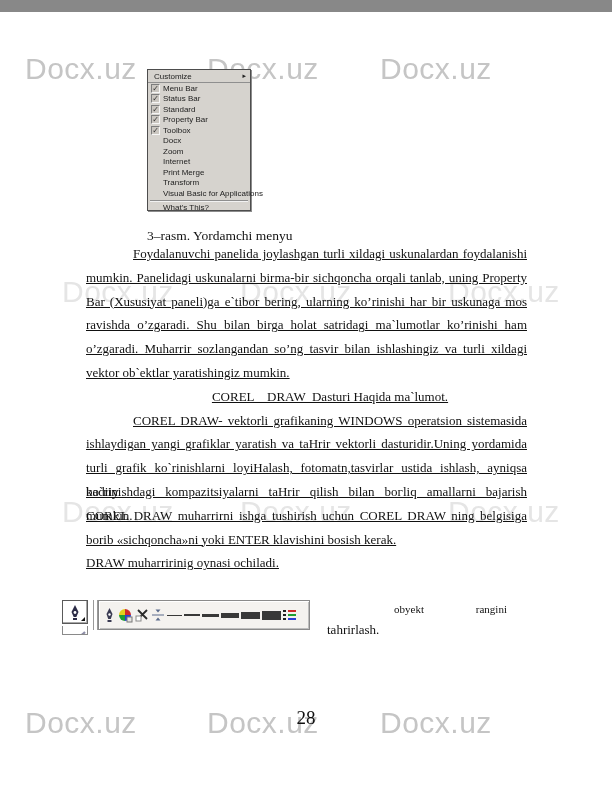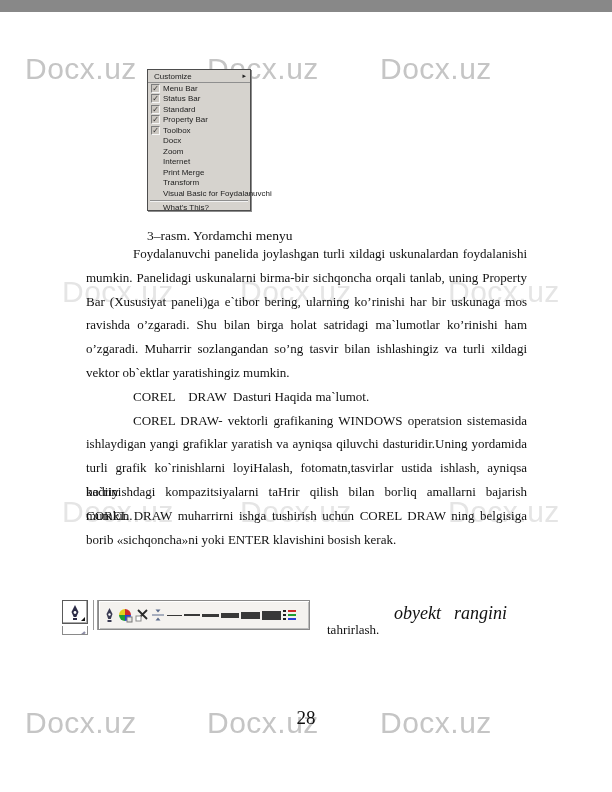--- a/index.html
+++ b/index.html
@@ -39,24 +39,24 @@
     font-size:8px; line-height:7px; text-align:center; color:#333; flex:0 0 auto;
   }
   .mcb.empty{visibility:hidden;}
   .mlabel{white-space:nowrap;}
   .msep{height:1px; background:#8f8f8f; border-bottom:1px solid #f2f2f2; margin:1px 2px;}
 
   
   .fig1cap{
     position:absolute; left:147px; top:216px; font-size:13.5px; z-index:2; white-space:nowrap;
   }
-  .bodytext{position:absolute; left:86px; top:230px; width:441px; z-index:2;}
+  .bodytext{position:absolute; left:86px; top:230px; width:441px; z-index:2;text-decoration:underline;}
   .line{height:23.8px; line-height:23.8px; font-size:13px; overflow:visible; white-space:nowrap;}
   .line.just{text-align:justify; text-align-last:justify; white-space:normal;}
-  .line.first{padding-left:47px; box-sizing:border-box;}
+  .line.first{padding-left:47px; box-sizing:border-box;text-align:center;}
   .line.pre{white-space:pre;}
 
   
   .fig2{position:absolute; left:62px; top:586px; width:250px; height:40px; z-index:3;}
   .tb-btn{
     position:absolute; left:0; top:2px; width:26px; height:24px; background:#fff;
     border:1px solid #5a5a5a; box-sizing:border-box;
     box-shadow:inset -1px -1px 0 #a8a8a8, inset 1px 1px 0 #ffffff;
     display:flex; align-items:center; justify-content:center;
   }
@@ -77,22 +77,22 @@
     background:#f4f2ef; border:1px solid #8a8a8a;
     box-shadow:inset 1px 1px 0 #ffffff, inset -1px -1px 0 #bdbdbd;
     display:flex; align-items:center; padding:0 4px; gap:2px;
   }
   .ticon{display:flex; align-items:center; justify-content:center; height:20px; flex:0 0 auto;}
   .lw{display:block; background:#383838;}
   .lw1{width:15px;height:1px;} .lw2{width:16px;height:2px;} .lw3{width:17px;height:3px;}
   .lw4{width:18px;height:5px;} .lw5{width:19px;height:7px;} .lw6{width:19px;height:9px;}
 
   .fig2cap1{
-    position:absolute; left:394px; top:591px; width:113px; font-size:18px;
-    text-align:justify; text-align-last:justify; z-index:2;font-style:italic;
+    position:absolute; left:394px; top:591px; width:113px; font-size:11px;
+    text-align:justify; text-align-last:justify; z-index:2;
   }
   .fig2cap2{position:absolute; left:327px; top:610px; font-size:13px; z-index:2;}
 
   .pagenum{
     position:absolute; left:0; right:0; top:695px; text-align:center;
     font-size:19px; z-index:2;
   }
 </style>
 </head>
 <body>
@@ -152,45 +152,46 @@
     <div class="mrow">
       <span class="mcb empty"></span>
       <span class="mlabel">Print Merge</span>
     </div>
     <div class="mrow">
       <span class="mcb empty"></span>
       <span class="mlabel">Transform</span>
     </div>
     <div class="mrow">
       <span class="mcb empty"></span>
-      <span class="mlabel">Visual Basic for Foydalanuvchi</span>
+      <span class="mlabel">Visual Basic for Applications</span>
     </div>
     <div class="msep"></div>
     <div class="mrow">
       <span class="mcb empty"></span>
       <span class="mlabel">What's This?</span>
     </div>
   </div>
 
   <div class="fig1cap">3–rasm. Yordamchi menyu</div>
 
   <div class="bodytext">
     <div class="line just first">Foydalanuvchi panelida joylashgan turli xildagi uskunalardan foydalanishi</div>
     <div class="line just">mumkin. Panelidagi uskunalarni birma-bir sichqoncha orqali tanlab, uning Property</div>
     <div class="line just">Bar (Xususiyat paneli)ga  e`tibor bering, ularning ko’rinishi har bir uskunaga mos</div>
     <div class="line just">ravishda o’zgaradi. Shu bilan birga holat satridagi ma`lumotlar ko’rinishi ham</div>
     <div class="line just">o’zgaradi. Muharrir sozlangandan so’ng tasvir bilan ishlashingiz va turli xildagi</div>
     <div class="line">vektor ob`ektlar yaratishingiz mumkin.</div>
     <div class="line pre first">COREL    DRAW  Dasturi Haqida ma`lumot.</div>
     <div class="line just first">COREL  DRAW- vektorli grafikaning WINDOWS operatsion sistemasida</div>
-    <div class="line just">ishlaydigan yangi grafiklar yaratish va ayniqsa qiluvchi dasturidir.Uning yordamida</div>
+    <div class="line just">ishlaydigan yangi grafiklar yaratish va taHrir vektorli dasturidir.Uning yordamida</div>
     <div class="line just">turli grafik ko`rinishlarni loyiHalash, fotomatn,tasvirlar ustida ishlash, ayniqsa badiiy</div>
     <div class="line just">ko`rinishdagi kompazitsiyalarni taHrir qilish bilan boгliq amallarni bajarish mumkin.</div>
     <div class="line just">COREL  DRAW muharrirni ishga tushirish uchun COREL DRAW ning belgisiga</div>
     <div class="line">borib «sichqoncha»ni yoki ENTER klavishini bosish kerak.</div>
+    <div class="line">DRAW muharririnig oynasi ochiladi.</div>
   </div>
 
   <div class="fig2">
     <div class="tb-btn">
       <svg width="14" height="17" viewBox="0 0 14 17">
         <path d="M7 1 L10.5 8 L8.3 13 L5.7 13 L3.5 8 Z" fill="#2c2c47"></path>
         <circle cx="7" cy="8.5" r="1.4" fill="#ffffff"></circle>
         <rect x="5" y="14" width="4" height="2" fill="#2c2c47"></rect>
       </svg>
       <span class="fly-tri"></span>

